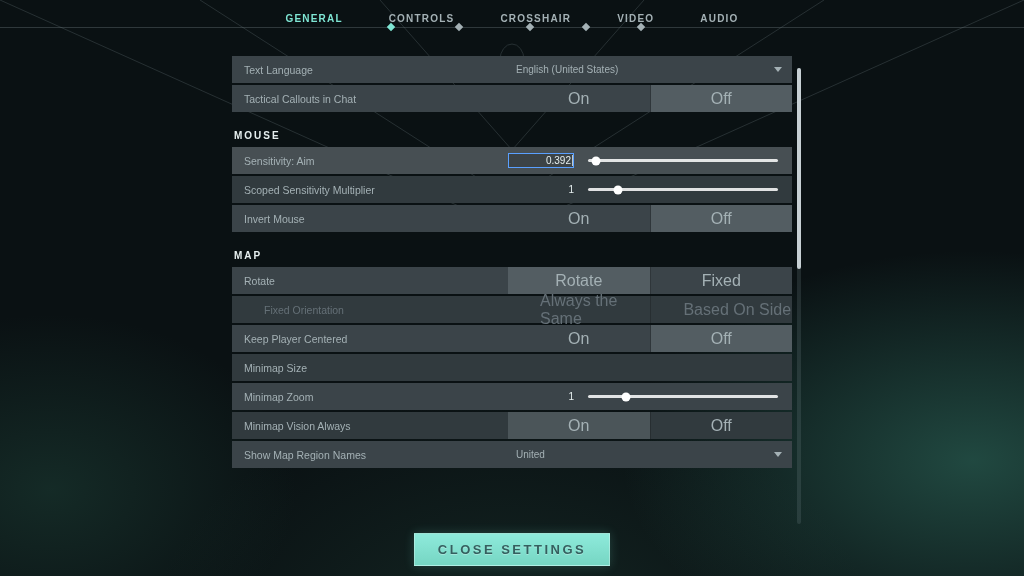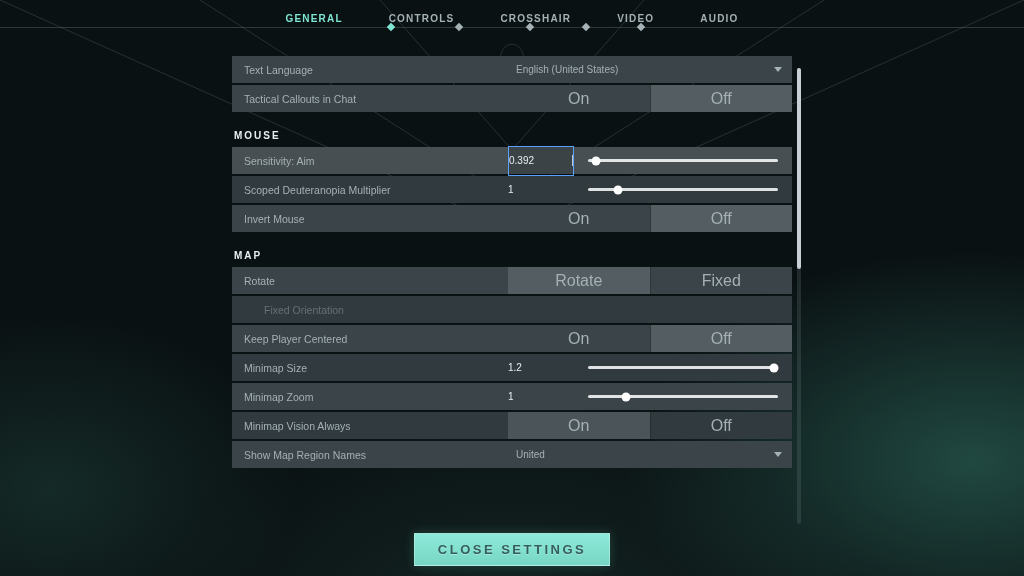--- a/index.html
+++ b/index.html
@@ -43,21 +43,21 @@
   .row.dis .label, .row.dis .tgl{color:var(--mut2);padding-left:32px;}
   .ctrl{flex:1; display:flex; align-items:center; height:100%;}
   
   .dd{flex:1; display:flex; align-items:center; justify-content:space-between; padding:0 10px 0 8px; height:100%; font-size:10px; color:var(--mut); cursor:pointer;}
   .caret{width:0;height:0;border-left:4px solid transparent;border-right:4px solid transparent;border-top:5px solid var(--mut);}
   
   .tgl{flex:1; display:flex; align-items:center; justify-content:center; font-size:16px; color:var(--mut); height:100%; cursor:pointer;}
   .tgl.sel{background:rgba(170,180,185,0.22);}
   .split{width:1px; height:100%; background:rgba(0,0,0,0.2);}
   
-  .valbox{flex:0 0 66px; height:30px; margin-right:14px; display:flex; align-items:center; justify-content:space-between; font-size:10px; color:var(--txt);}
+  .valbox{flex:0 0 66px; height:15px; margin-right:14px; display:flex; align-items:center; justify-content:flex-end; font-size:10px; color:var(--txt);}
   .valbox.edit{border:1px solid #5aa0ff; background:rgba(0,0,0,0.15);}
   .caretline{display:inline-block; width:1px; height:11px; background:#c0c8cc; margin-left:1px; vertical-align:middle;}
   .slider{flex:1; height:3px; background:rgba(255,255,255,0.85); border-radius:2px; position:relative; margin-right:14px; cursor:pointer;}
   .knob{position:absolute; top:50%; width:9px; height:9px; background:#fff; border-radius:50%; transform:translate(-50%,-50%);}
   
   .close{position:absolute; bottom:10px; left:50%; transform:translateX(-50%); width:196px; height:33px; background:linear-gradient(#8eeadb,#76d6c3); border:1px solid rgba(255,255,255,0.3); box-shadow:0 0 10px rgba(120,230,210,0.2); color:#355f5f; font-size:13px; font-weight:600; letter-spacing:2.5px; display:flex; align-items:center; justify-content:center; cursor:pointer; text-shadow:0 1px 0 rgba(255,255,255,0.3);}
 </style>
 </head>
 <body>
 
@@ -123,21 +123,21 @@
             <span>0.392</span>
             <span class="caretline"></span>
           </div>
         <div class="slider">
             <div class="knob" style="left:4%"></div>
           </div>
       </div>
     </div>
 
     <div class="row">
-      <div class="label">Scoped Deuteranopia Multiplier</div>
+      <div class="label">Scoped Sensitivity Multiplier</div>
       <div class="ctrl">
         <div class="valbox">1</div>
         <div class="slider">
             <div class="knob" style="left:16%"></div>
           </div>
       </div>
     </div>
 
     <div class="row alt">
       <div class="label">Invert Mouse</div>
@@ -154,39 +154,38 @@
       <div class="label">Rotate</div>
       <div class="ctrl">
         <div class="tgl sel">Rotate</div>
         <div class="split"></div>
         <div class="tgl">Fixed</div>
       </div>
     </div>
 
     <div class="row dis">
       <div class="label">Fixed Orientation</div>
+      <div class="ctrl">
+        <div class="tgl">Always the Same</div>
+        <div class="split"></div>
+        <div class="tgl">Based On Side</div>
+      </div>
     </div>
 
     <div class="row alt">
       <div class="label">Keep Player Centered</div>
       <div class="ctrl">
         <div class="tgl">On</div>
         <div class="split"></div>
         <div class="tgl sel">Off</div>
       </div>
     </div>
 
     <div class="row">
       <div class="label">Minimap Size</div>
-      <div class="ctrl">
-        <div class="valbox">1.2</div>
-        <div class="slider">
-            <div class="knob" style="left:98%"></div>
-          </div>
-      </div>
     </div>
 
     <div class="row alt">
       <div class="label">Minimap Zoom</div>
       <div class="ctrl">
         <div class="valbox">1</div>
         <div class="slider">
             <div class="knob" style="left:20%"></div>
           </div>
       </div>

